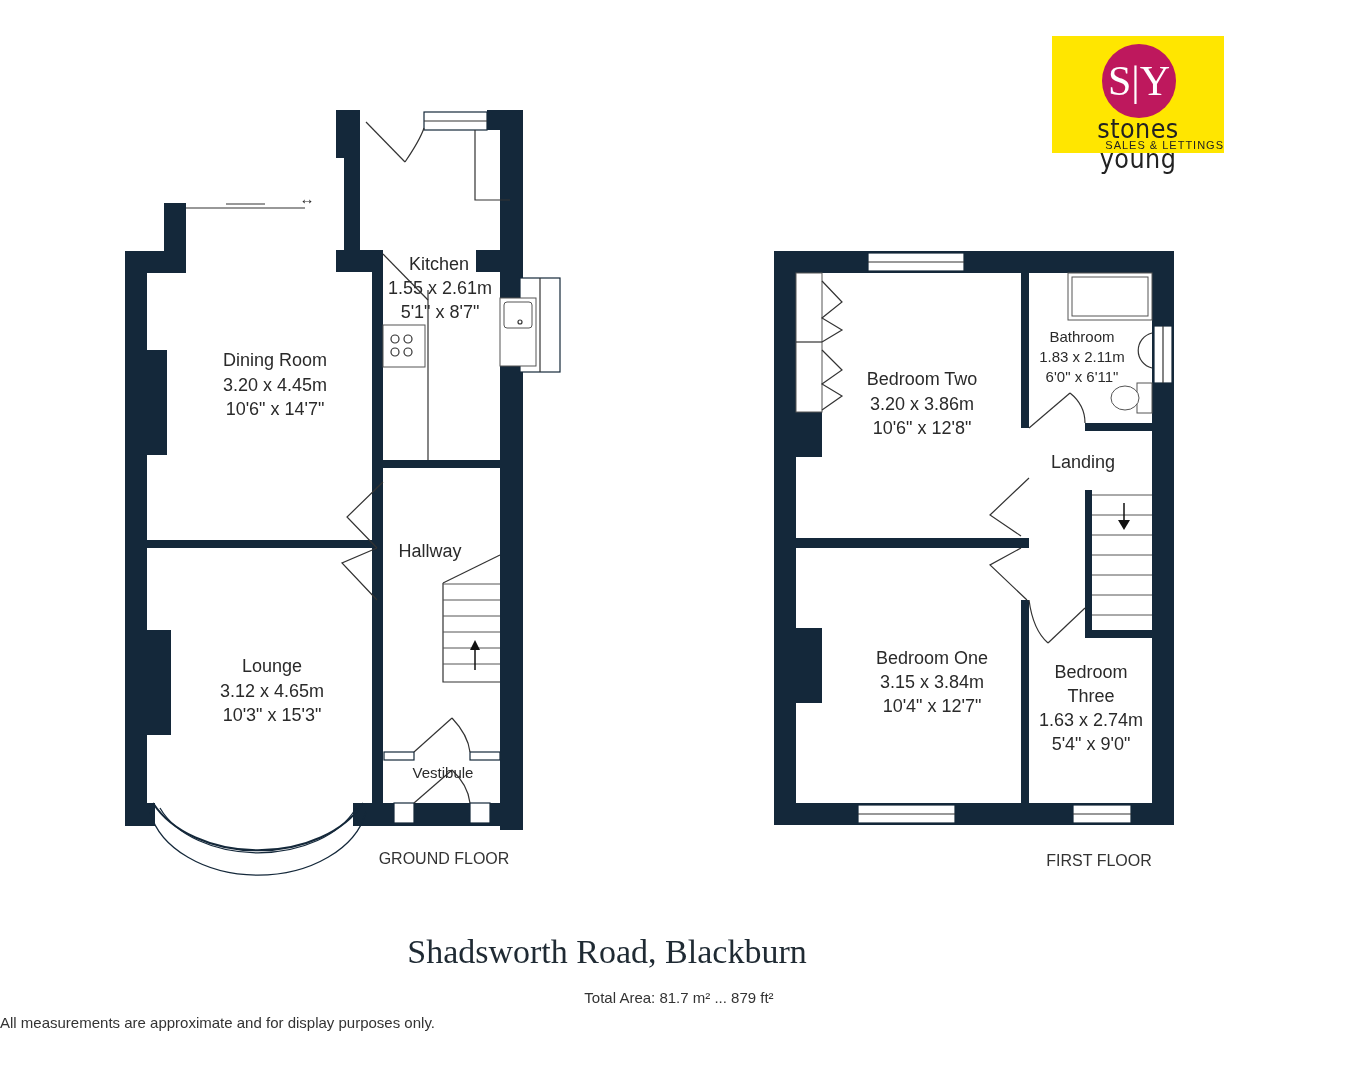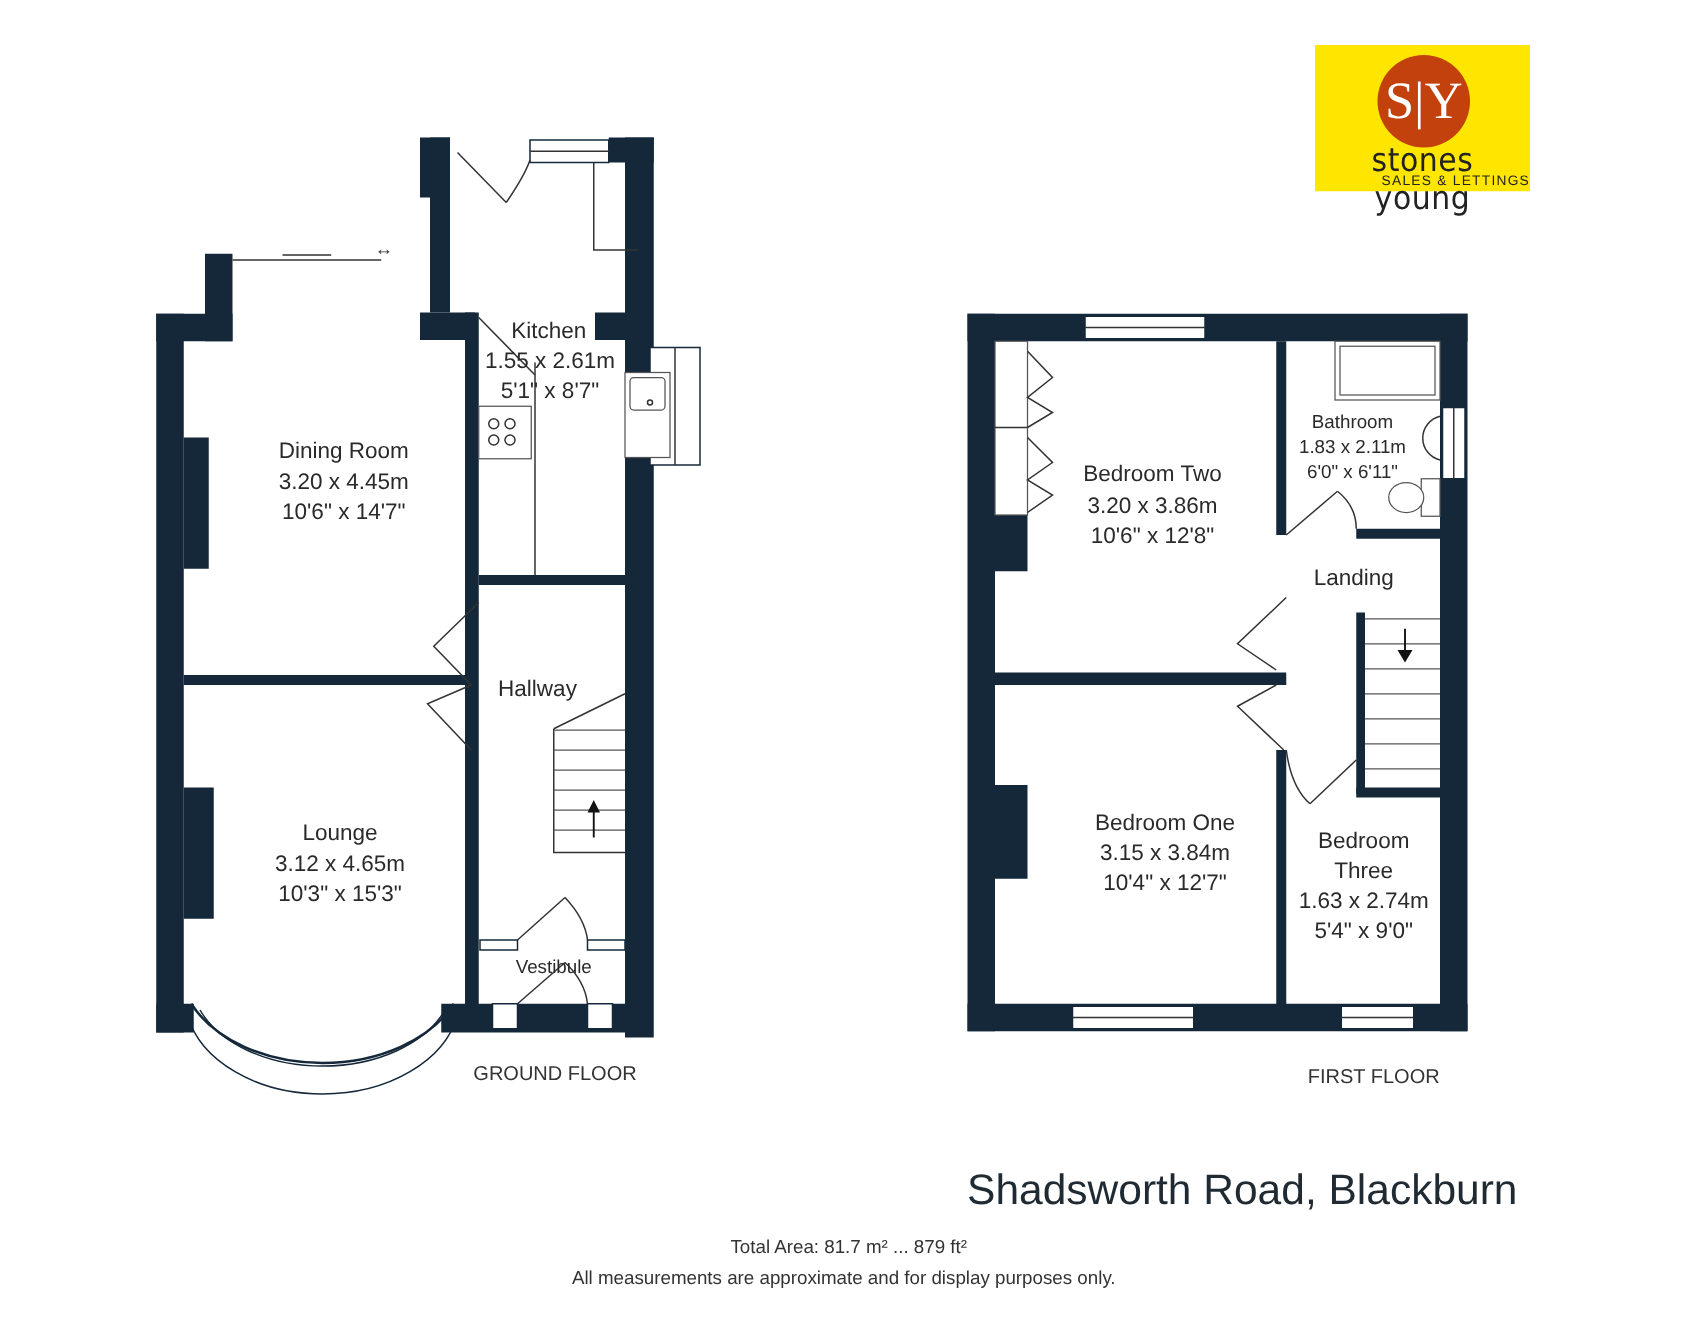--- a/index.html
+++ b/index.html
@@ -8,27 +8,27 @@
   svg { position: absolute; left: 0; top: 0; }
   .wall { fill: #14283a; }
   .thin { stroke: #333; stroke-width: 1.2; fill: none; }
   .win { fill: #fff; stroke: #14283a; stroke-width: 1.2; }
   .lbl { font-family: "Liberation Sans", "DejaVu Sans", sans-serif; fill: #2a2a2a; text-anchor: middle; }
   .room-name { font-size: 18px; }
   .room-dim { font-size: 18px; }
   .small { font-size: 15px; }
   .floor-label { font-size: 16px; fill: #333; }
   .logo { position: absolute; left: 1052px; top: 36px; width: 172px; height: 117px; background: #ffe600; }
-  .logo-circle { position: absolute; left: 50px; top: 8px; width: 74px; height: 74px; border-radius: 50%; background: #c2410c;
+  .logo-circle { position: absolute; left: 50px; top: 8px; width: 74px; height: 74px; border-radius: 50%; background: #be185d;
                  color: #fff; font-family: "Liberation Serif", "DejaVu Serif", serif; font-size: 42px; text-align: center; line-height: 74px; }
   .logo-name { position: absolute; left: 0; top: 78px; width: 172px; text-align: center; font-size: 26px; color: #222; font-family: "DejaVu Sans", sans-serif; letter-spacing: 0.5px; transform: scaleX(0.92); }
   .logo-sub { position: absolute; left: 0; top: 103px; width: 172px; text-align: right; font-size: 11px; color: #222; letter-spacing: 1px; }
-  .title { position: absolute; left: 0; width: 1214px; top: 933px; text-align: right; font-size: 34px; color: #1f2a33; }
+  .title { position: absolute; left: 0; width: 1214px; top: 933px; text-align: center; font-size: 34px; color: #1f2a33; font-family: Liberation Serif, serif; }
   .area { position: absolute; left: 0; width: 1350px; top: 989px; text-align: center; font-size: 15px; color: #333; padding-left: 4px; }
-  .disclaimer { position: absolute; left: 0; width: 1350px; top: 1014px; text-align: center; font-size: 15px; color: #333; }
+  .disclaimer { position: absolute; left: 0; width: 1350px; top: 1014px; text-align: left; font-size: 15px; color: #333; }
 </style>
 </head>
 <body>
 
 <svg width="1350" height="1068" viewBox="0 0 1350 1068">
 
   <g>
 
     <rect class="wall" x="336" y="110" width="24" height="48"></rect>
     <rect class="wall" x="344" y="110" width="16" height="140"></rect>

